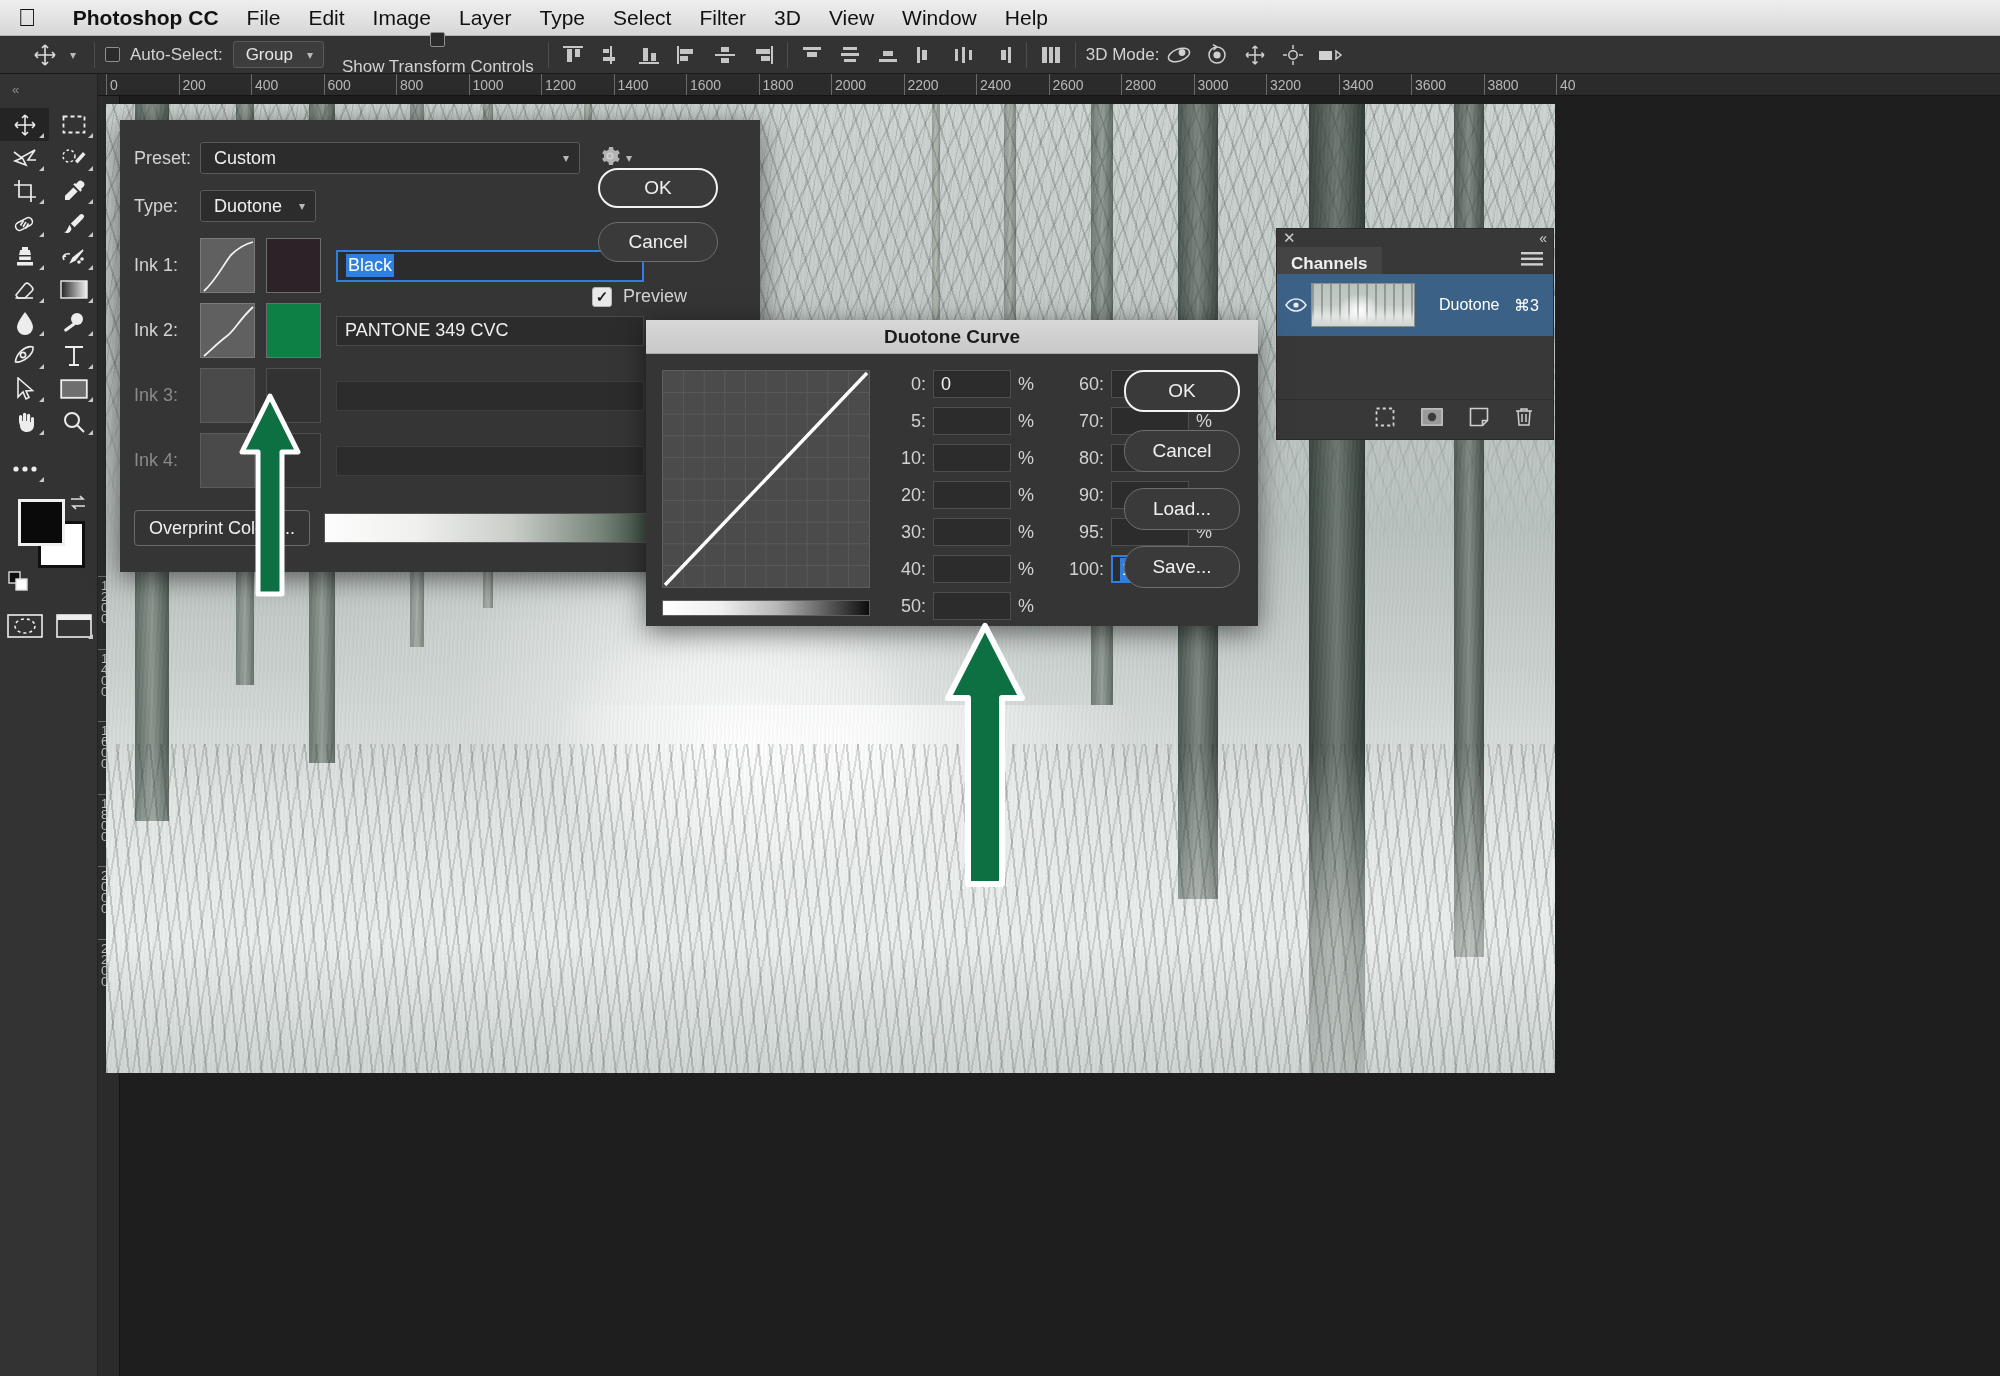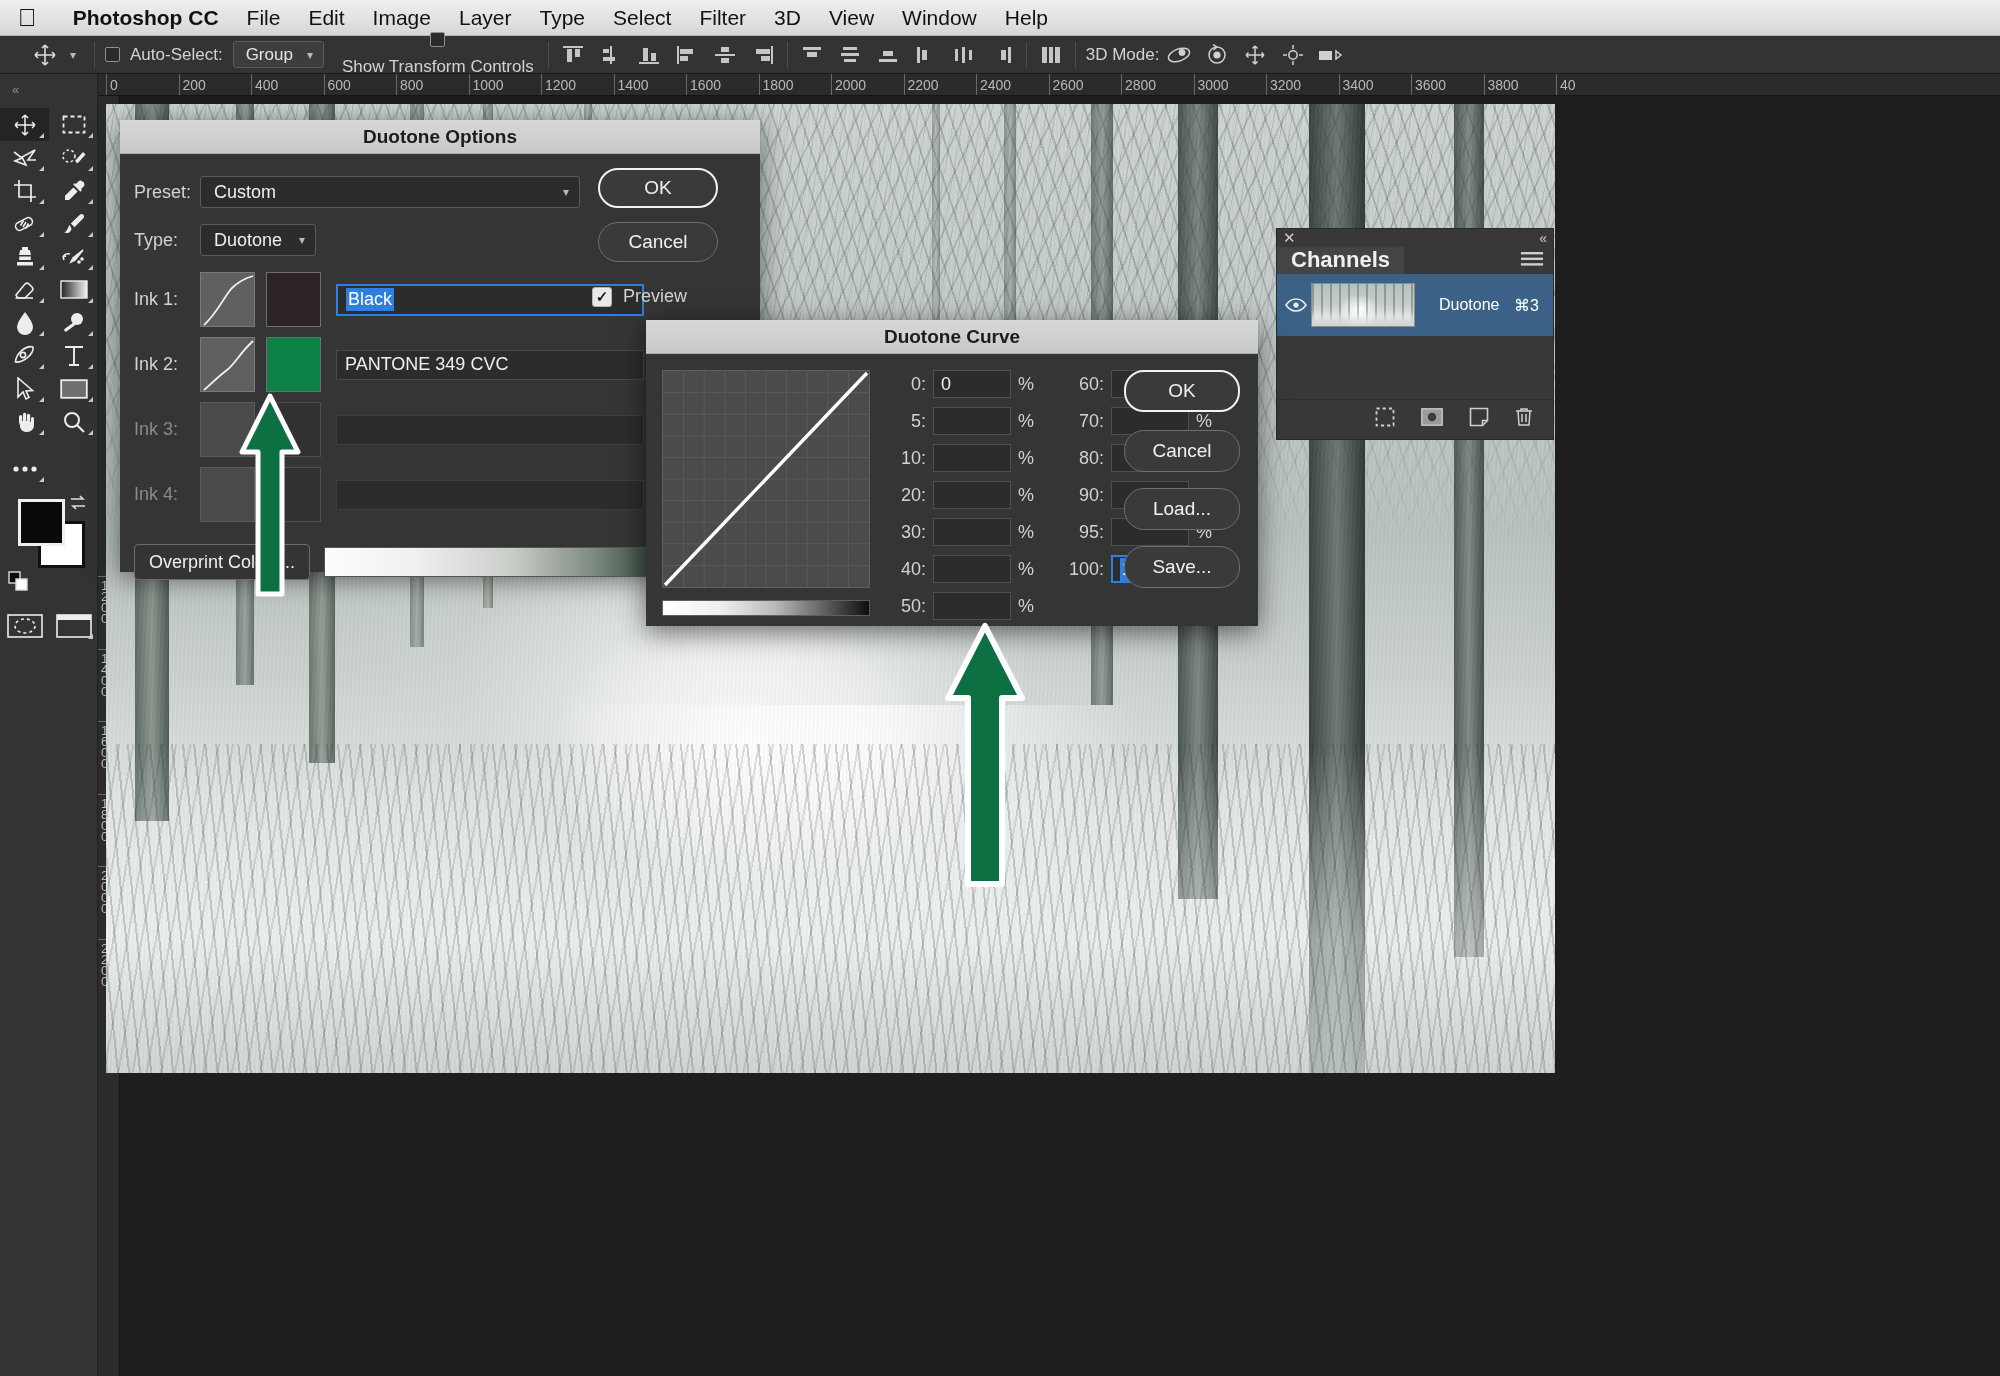--- a/index.html
+++ b/index.html
@@ -149,22 +149,22 @@
   #channels {
     position: absolute; left: 1276px; top: 228px; width: 278px; height: 212px;
     background: #383838; border: 1px solid #2a2a2a;
     color: #e0e0e0; font-size: 15px;
   }
   #ch-topbar { height: 18px; position: relative; background:#383838; }
   #ch-close { position:absolute; left: 6px; top: 1px; font-size: 15px; color:#cfcfcf; line-height: 16px;}
   #ch-collapse { position:absolute; right: 6px; top: 1px; font-size: 14px; color:#cfcfcf; line-height: 16px;}
   #ch-tabrow { height: 27px; display:flex; align-items:center; justify-content: space-between; background: #383838; }
   #ch-tab {
-    background: #444444; height: 27px; display:flex; align-items:flex-start;
-    padding: 0 14px; font-weight: bold; font-size: 22px; color:#f0f0f0;
+    background: #444444; height: 27px; display:flex; align-items:flex-end;
+    padding: 0 14px; font-weight: bold; font-size: 17px; color:#f0f0f0;
   }
   #ch-menu { padding-right: 10px; color:#cfcfcf; }
   .ch-row {
     height: 62px; display:flex; align-items:center; background: #3b6187;
     padding-left: 4px;
   }
   .ch-eye { width: 30px; display:flex; justify-content:center; color:#dfe6ee; }
   .ch-thumb {
     width: 104px; height: 70%; border: 1px solid #8d8d8d; position:relative; overflow:hidden;
     background: linear-gradient(to bottom, #cdd4d1, #eceeec);
@@ -794,21 +794,20 @@
       </span>
       <span class="ficon">
         <svg width="18" height="20" viewBox="0 0 18 20" fill="none" stroke="#cfcfcf" stroke-width="1.5">
           <path d="M1 4h16M6 4V2h6v2M3 4l1 14h10l1-14M7 7v8M11 7v8"></path>
         </svg>
       </span>
     </div>
   </div>
 
   <div class="dlg" id="duotone-options">
-    <div class="dlg-title">Duotone Options</div>
     <div class="dlg-body">
 
       <div class="row" style="padding:22px 0 0 14px; align-items:center;">
         <span class="lbl" style="width:66px;">Preset:</span>
         <span class="ps-select" style="width:380px;">
           <span>Custom</span>
           <span class="chev">▾</span>
         </span>
         <span style="margin-left:18px;">
           <svg width="24" height="24" viewBox="0 0 24 24" fill="#cfcfcf">

